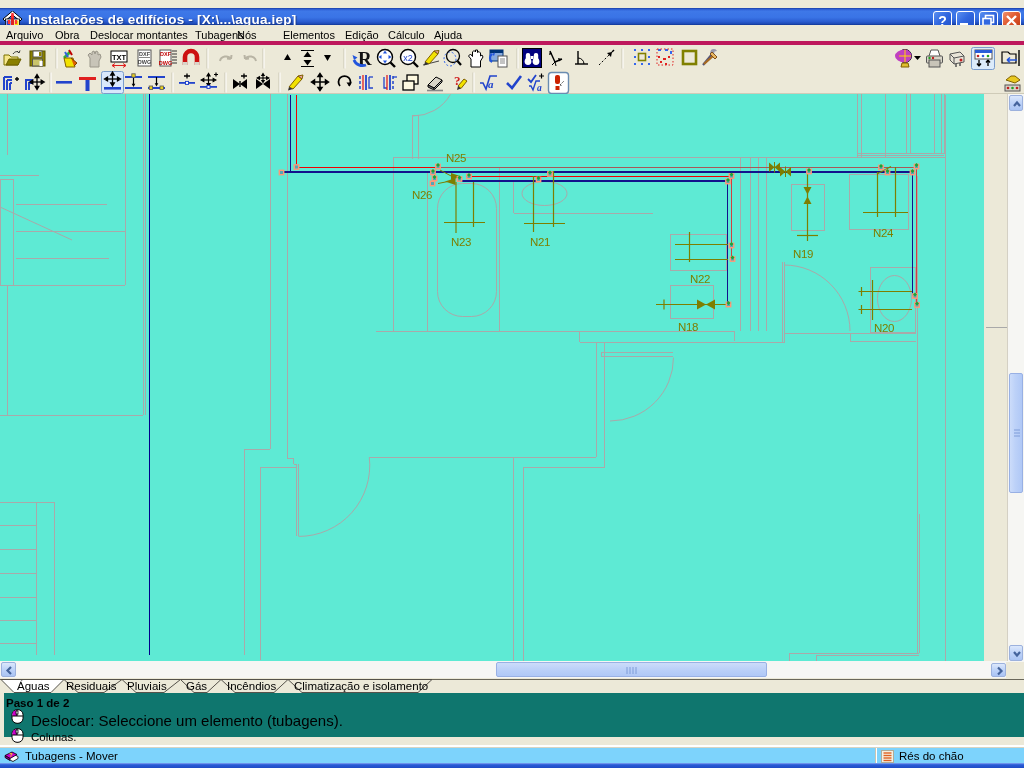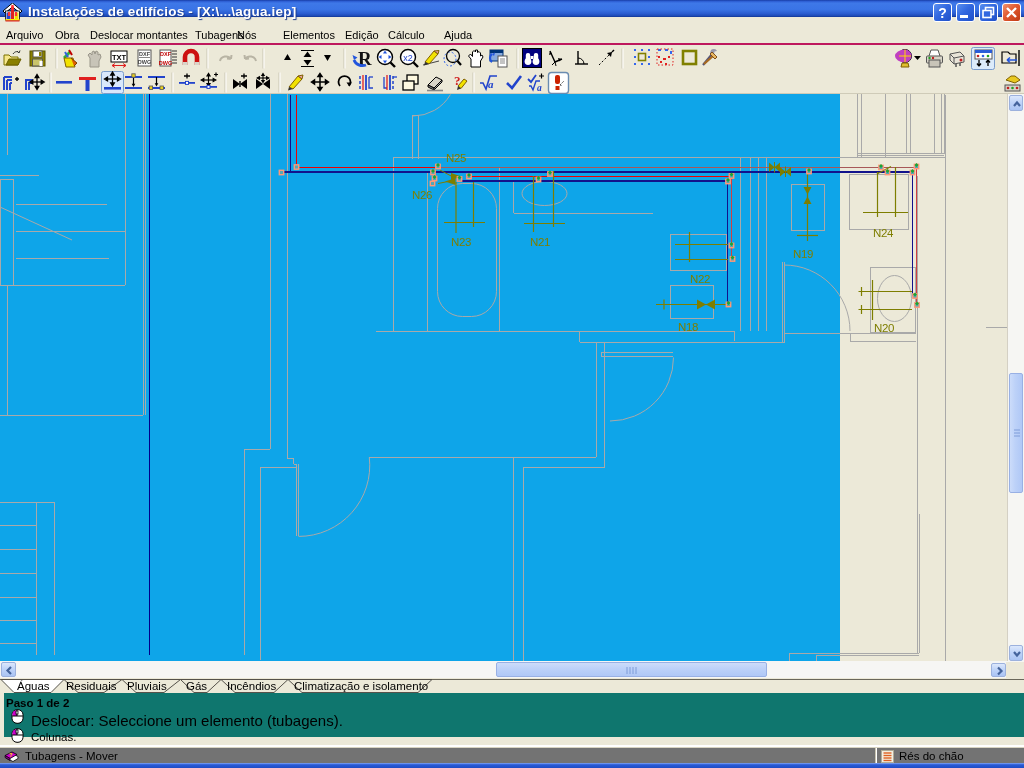--- a/index.html
+++ b/index.html
@@ -1,32 +1,32 @@
 <!DOCTYPE html>
 <html><head><meta charset="utf-8">
 <style>
 *{margin:0;padding:0;box-sizing:border-box}
 html,body{width:1024px;height:768px;overflow:hidden;font-family:"Liberation Sans",sans-serif;background:#ece9d8}
 .abs{position:absolute}
-#title{left:0;top:0;width:1024px;height:17px;background:linear-gradient(180deg,#16399e 0%,#2a5ad0 6%,#3e78e8 18%,#3a74e6 55%,#2a5cd0 80%,#1c49b4 94%,#10328f 100%)}
+#title{left:0;top:8px;width:1024px;height:17px;background:linear-gradient(180deg,#16399e 0%,#2a5ad0 6%,#3e78e8 18%,#3a74e6 55%,#2a5cd0 80%,#1c49b4 94%,#10328f 100%)}
 #title .txt{position:absolute;left:28px;top:4px;color:#fff;font-size:13.5px;font-weight:bold;letter-spacing:.2px;text-shadow:1px 1px 1px #1a3a8a}
 .tbtn{position:absolute;top:3px;width:19px;height:19px;border:1px solid #fff;border-radius:3px;color:#fff}
 .tbtn.b{background:linear-gradient(135deg,#5a90f0 0%,#3268e0 45%,#2050c8 100%)}
 .tbtn.r{background:linear-gradient(135deg,#f0926e 0%,#e05a30 45%,#c03a14 100%)}
-#menu{left:0;top:25px;width:1024px;height:20px;background:#ece9d8;border-bottom:2px solid #be185d}
+#menu{left:0;top:25px;width:1024px;height:20px;background:#ece9d8;border-bottom:4px solid #be185d}
 #menu span{position:absolute;top:4px;font-size:11px;letter-spacing:0px;color:#000}
 #tb1{left:0;top:46px;width:836px;height:25px;background:#ece9d8}
 #tb2{left:0;top:71px;width:1024px;height:23px;background:#ece9d8;border-bottom:1px solid #cfcbb8}
-#canvas{left:0;top:94px;width:840px;height:567px;background:#0ea5e9}
+#canvas{left:0;top:94px;width:984px;height:567px;background:#5eead4}
 #vsb{left:1008px;top:94px;width:16px;height:568px;background:#f6f6f3}
 #hsb{left:0;top:661px;width:1008px;height:17px;background:#f6f6f4}
 #corner{left:1006px;top:662px;width:18px;height:16px;background:#ece9d8}
 #tabs{left:0;top:678px;width:1024px;height:15px;background:#ece9d8}
 #info{left:4px;top:693px;width:1024px;height:44px;background:#0f766e}
-#status{left:0;top:745px;width:1024px;height:18px;background:#737373;border-top:2px solid #fff;box-shadow:inset 0 1px 0 #d8d4c2}
+#status{left:0;top:745px;width:1024px;height:18px;background:#7dd3fc;border-top:2px solid #fff;box-shadow:inset 0 1px 0 #d8d4c2}
 #bluebar{left:0;top:763px;width:1024px;height:5px;background:linear-gradient(180deg,#86a8f4 0%,#2a5cd8 35%,#1e4cc4 100%)}
 .sbtn{position:absolute;border:1px solid #9cb1dd;border-radius:2px;background:linear-gradient(180deg,#dce8fc,#c0d4f8 45%,#aac4f4)}
 .sthumb{position:absolute;border:1px solid #98b0e4;border-radius:2px;background:linear-gradient(90deg,#ccdcfa,#bcd1f8 45%,#b0c8f6)}
 .sthumbh{position:absolute;border:1px solid #98b0e4;border-radius:2px;background:linear-gradient(180deg,#ccdcfa,#bcd1f8 45%,#b0c8f6)}
 </style></head>
 <body>
 <div class="abs" id="title">
 <svg class="abs" style="left:3px;top:3px" width="19" height="19" viewBox="0 0 19 19">
 <polygon points="9.5,0 19,8 17,10 9.5,4 2,10 0,8" fill="#fff" stroke="#000" stroke-width="1"></polygon>
 <rect x="2.5" y="8" width="14" height="9" fill="#fff" stroke="#000" stroke-width="0.8"></rect>
@@ -54,21 +54,21 @@
 </div>
 <div class="abs" id="menu">
 <span style="left:6px">Arquivo</span>
 <span style="left:55px">Obra</span>
 <span style="left:90px">Deslocar montantes</span>
 <span style="left:195px">Tubagens</span>
 <span style="left:237px">Nós</span>
 <span style="left:283px">Elementos</span>
 <span style="left:345px">Edição</span>
 <span style="left:388px">Cálculo</span>
-<span style="left:444px">Ajuda</span>
+<span style="left:434px">Ajuda</span>
 </div>
 <div class="abs" id="tb1"><svg width="1024" height="25" viewBox="0 0 1024 25">
 <g stroke-linecap="square">
 <line x1="56" y1="3" x2="56" y2="22" stroke="#c9c5b2"></line>
         <line x1="57" y1="3" x2="57" y2="22" stroke="#fff"></line>
 <line x1="207" y1="3" x2="207" y2="22" stroke="#c9c5b2"></line>
         <line x1="208" y1="3" x2="208" y2="22" stroke="#fff"></line>
 <line x1="263" y1="3" x2="263" y2="22" stroke="#c9c5b2"></line>
         <line x1="264" y1="3" x2="264" y2="22" stroke="#fff"></line>
 <line x1="344" y1="3" x2="344" y2="22" stroke="#c9c5b2"></line>

